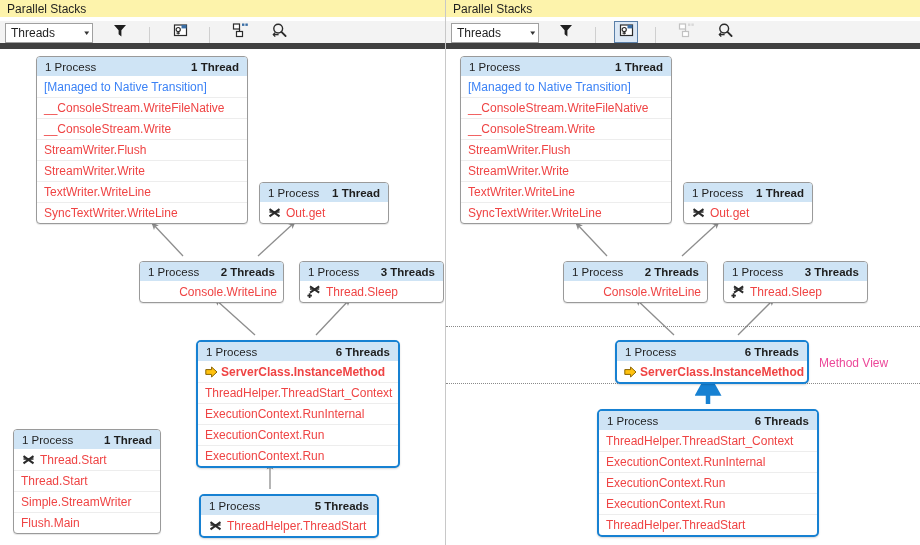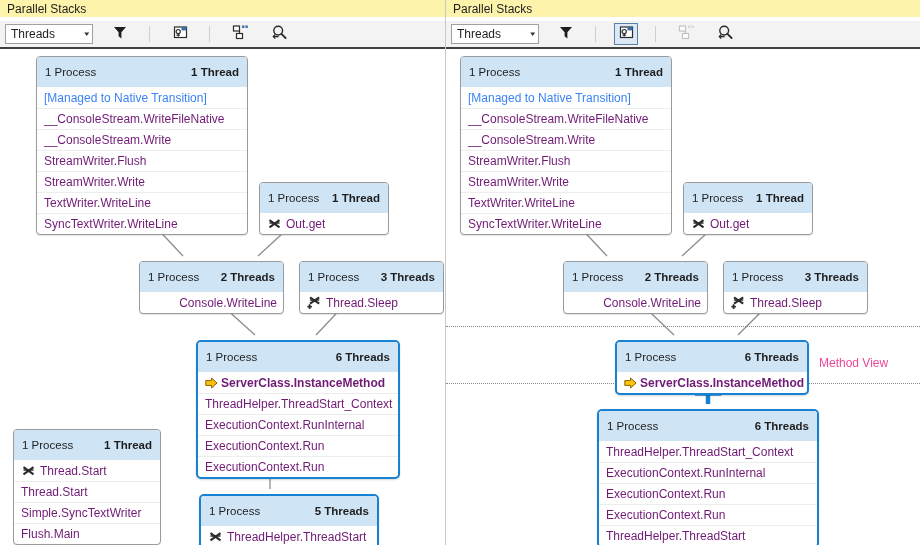--- a/index.html
+++ b/index.html
@@ -21,23 +21,23 @@
     background: #fdf3ab;
     display: flex; align-items: center;
     padding-left: 7px;
     font-size: 12px; color: #1e1e1e;
   }
   .panel-right .titlebar { background: #fdf3ab; }
 
   .toolbar {
     position: absolute; top: 21px; left: 0; right: 0; height: 28px;
     background: #f3f3f3;
-    display: flex; align-items: center; gap: 12px;
+    display: flex; align-items: flex-end; gap: 12px;
     padding-left: 5px;
-    border-bottom: 2px solid #404040;
+    border-bottom: 6px solid #404040;
   }
   .combo {
     width: 88px; height: 20px;
     background: #ffffff; border: 1px solid #a0a0a0;
     display: flex; align-items: center; justify-content: space-between;
     padding: 0 3px 0 5px;
     font-size: 12px; color: #1e1e1e;
   }
   .combo .caret { font-size: 7px; color: #333; transform: scaleX(1.4); }
   .tb-btn {
@@ -58,34 +58,34 @@
     box-shadow: 0 1px 1px rgba(0,0,0,0.10);
     overflow: hidden;
     z-index: 5;
   }
   .box.sel {
     border: 2px solid #1781d2;
     border-radius: 5px;
     box-shadow: 0 1px 2px rgba(0,0,0,0.16);
   }
   .box-hdr {
-    height: 30px;
+    height: 19px;
     background: #cfe4f5;
     display: flex; align-items: center;
     font-size: 11.5px; color: #1e1e1e;
     padding: 0 8px;
   }
   .box.sel .box-hdr { background: #cfe4f5; }
   .box-hdr .proc { }
   .box-hdr .thr { margin-left: auto; font-weight: bold; }
   .frames { }
   .frame {
     height: 21px;
     display: flex; align-items: center;
-    font-size: 12px; color: #701a75;
+    font-size: 12px; color: #ef4444;
     padding-left: 7px; padding-right: 6px;
     border-top: 1px solid #ededed;
     white-space: nowrap;
   }
   .frame:first-child { border-top: none; }
   .frame.dim { color: #3b82f6; }
   .frame.bold { font-weight: bold; }
   .frame.right { justify-content: flex-end; align-items: center; }
 
   .fr-icon {
@@ -279,21 +279,21 @@
                     <path d="M1.5 2.2 L11.5 9.4 M11.5 2.2 L1.5 9.4" stroke="#2b2b2b" stroke-width="2.1" fill="none"></path>
                     <path d="M1.5 5.0 L11.5 5.0" stroke="#2b2b2b" stroke-width="1.5"></path>
                   </svg>
                 </span>
                 <span>Thread.Start</span>
               </div>
               <div class="frame">
                 <span>Thread.Start</span>
               </div>
               <div class="frame">
-                <span>Simple.SyncTextWriter</span>
+                <span>Simple.StreamWriter</span>
               </div>
               <div class="frame">
                 <span>Flush.Main</span>
               </div>
             </div>
           </div>
           <div class="box sel" style="left:199px;top:445px;width:180px">
             <div class="box-hdr">
               <span class="proc">1 Process</span>
               <span class="thr">5 Threads</span>

